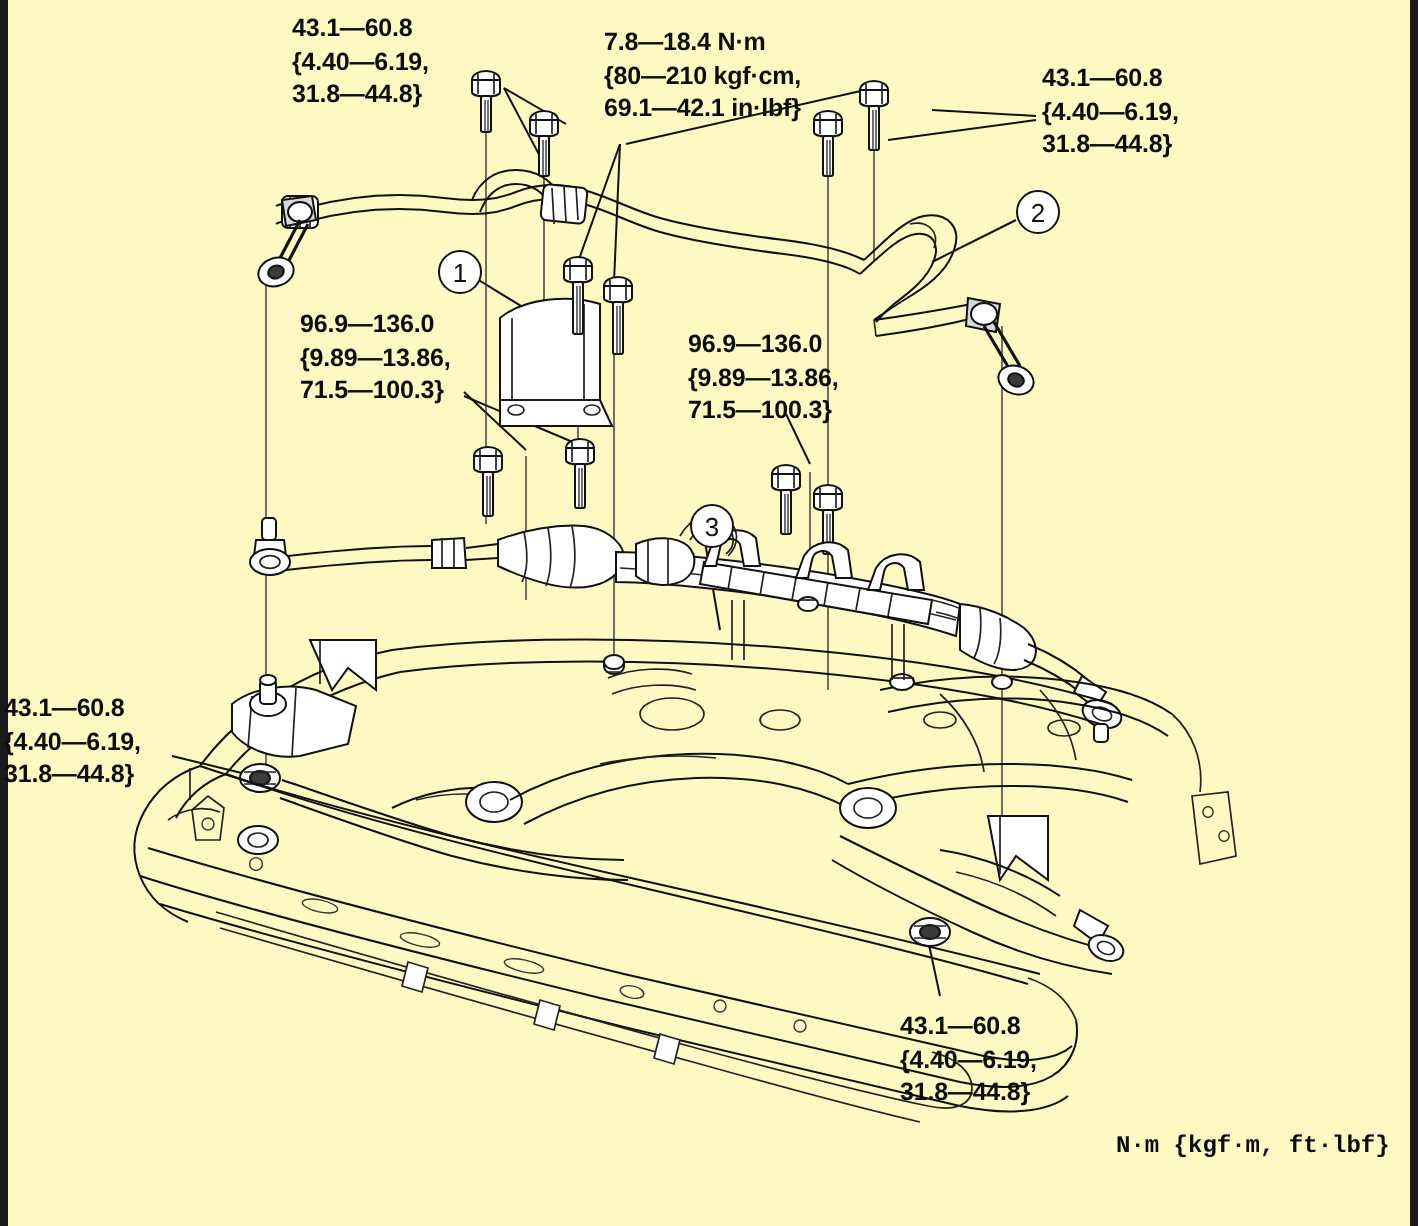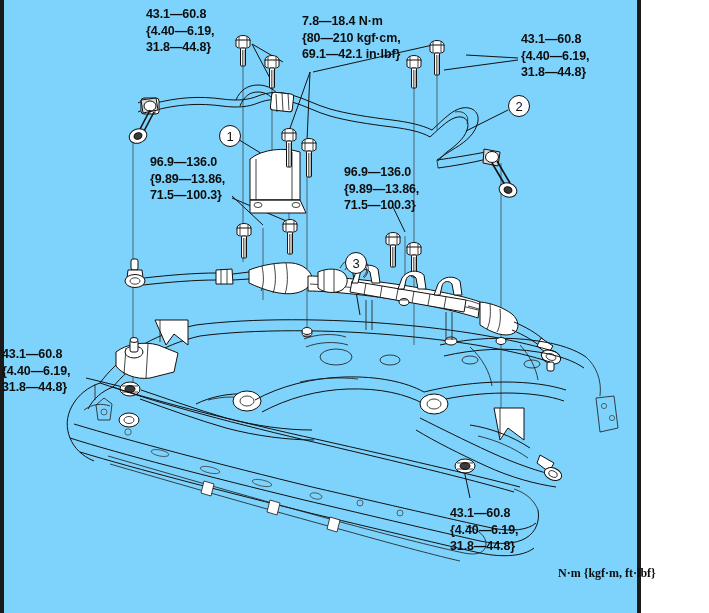--- a/index.html
+++ b/index.html
@@ -1,38 +1,38 @@
 <!DOCTYPE html>
 <html><head>
 <meta charset="utf-8">
 <style>
   html,body{margin:0;padding:0;background:#ffffff;}
   body{
     width:709px;height:613px;position:relative;overflow:hidden;
     font-family:"Liberation Sans", sans-serif;
     background:#ffffff;
   }
-  #stage{position:absolute;left:0;top:0;width:641px;height:613px;background:#7dd3fc;}
+  #stage{position:absolute;left:0;top:0;width:709px;height:613px;background:#fef9c3;}
   .edge{position:absolute;top:0;width:4px;height:613px;background:#1a1a1a;}
   .edge.left{left:0;}
   .edge.right{right:0;}
 
   .torque{
     position:absolute;
     font-family:"Liberation Sans", sans-serif;
     font-weight:bold;
     font-size:12.5px;
     line-height:16.5px;
     color:#0d0d0d;
     white-space:pre;
     letter-spacing:-0.1px;
   }
   .unitnote{
     position:absolute;
-    font-family:Liberation Serif, serif;
+    font-family:Liberation Mono, monospace;
     font-weight:bold;
     font-size:12px;
     color:#0d0d0d;
     white-space:nowrap;
   }
   .callout{
     position:absolute;
     width:22px;height:22px;border-radius:50%;
     border:1.4px solid #111;background:#fff;
     display:flex;align-items:center;justify-content:center;

